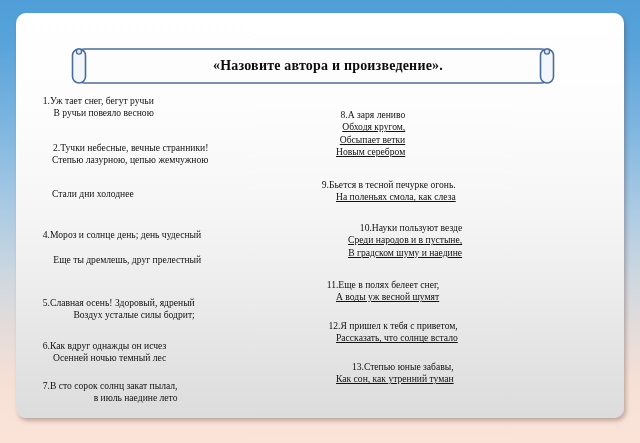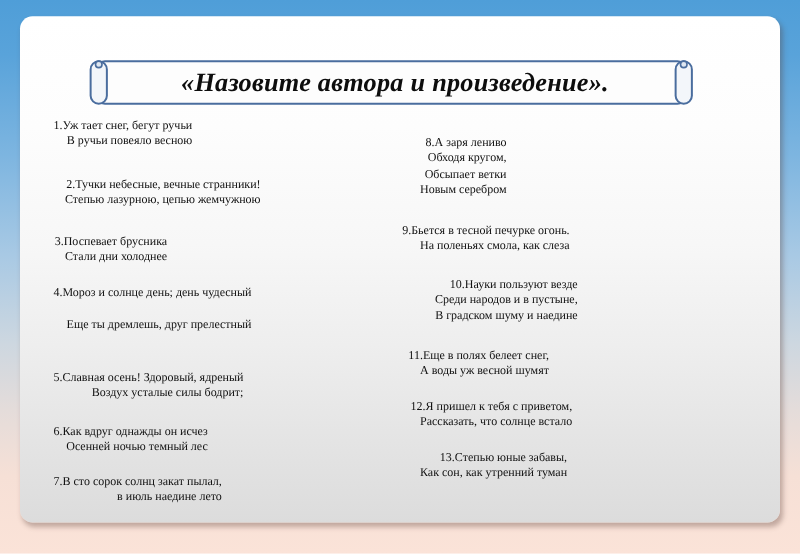--- a/index.html
+++ b/index.html
@@ -61,31 +61,30 @@
   #title-banner svg {
     position: absolute;
     left: 0;
     top: 0;
     width: 492px;
     height: 58px;
     display: block;
   }
   #title-text {
     position: absolute;
-    left: 0;
+    left: 12px;
     top: 0;
     width: 492px;
     height: 58px;
     display: flex;
     align-items: center;
     justify-content: center;
     font-family: "Liberation Serif", "DejaVu Serif", serif;
     font-weight: bold;
-    font-style: italic;
-    font-size: 21px;
+    font-size: 14px;
     color: #0d0d0d;
     letter-spacing: 0.2px;
     padding-left: 6px;
     box-sizing: border-box;
     white-space: nowrap;
   }
 
   
   #columns {
     position: absolute;
@@ -114,21 +113,21 @@
   .qnum {
     display: inline-block;
   }
 
   
   #left-column .qline.first { padding-left: 0; }
   #left-column .qnum { width: 20px; }
 
   
   #right-column .qnum { width: auto; margin-right: 0px; }
-  #right-column .qline.indent { padding-left: 30px; }
+  #right-column .qline.indent { padding-left: 30px; text-decoration: underline; }
 
   
 </style>
 </head>
 <body>
 
 <div id="slide-frame">
 
   <div id="content-card">
 
@@ -150,21 +149,20 @@
       <div class="column" id="left-column">
           <div class="qitem" style="position: absolute; top: 0px; left: 0px;">
             <div class="qline first"><span class="qnum">1.</span><span>Уж тает снег, бегут ручьи</span></div>
             <div class="qline indent"><span>В ручьи повеяло весною</span></div>
           </div>
           <div class="qitem" style="position: absolute; top: 47px; left: 0px;">
             <div class="qline first"><span class="qnum">2.</span><span>Тучки небесные, вечные странники!</span></div>
             <div class="qline indent"><span>Степью лазурною, цепью жемчужною</span></div>
           </div>
           <div class="qitem" style="position: absolute; top: 93px; left: 0px;">
-            <div class="qline first"><span class="qnum">3.</span><span>Поспевает брусника</span></div>
             <div class="qline indent"><span>Стали дни холоднее</span></div>
           </div>
           <div class="qitem" style="position: absolute; top: 134px; left: 0px;">
             <div class="qline first"><span class="qnum">4.</span><span>Мороз и солнце день; день чудесный</span></div>
             <div class="qline indent" style="height: 12.4px;"><span></span></div>
             <div class="qline indent"><span>Еще ты дремлешь, друг прелестный</span></div>
           </div>
           <div class="qitem" style="position: absolute; top: 202px; left: 0px;">
             <div class="qline first"><span class="qnum">5.</span><span>Славная осень! Здоровый, ядреный</span></div>
             <div class="qline indent"><span>Воздух усталые силы бодрит;</span></div>

